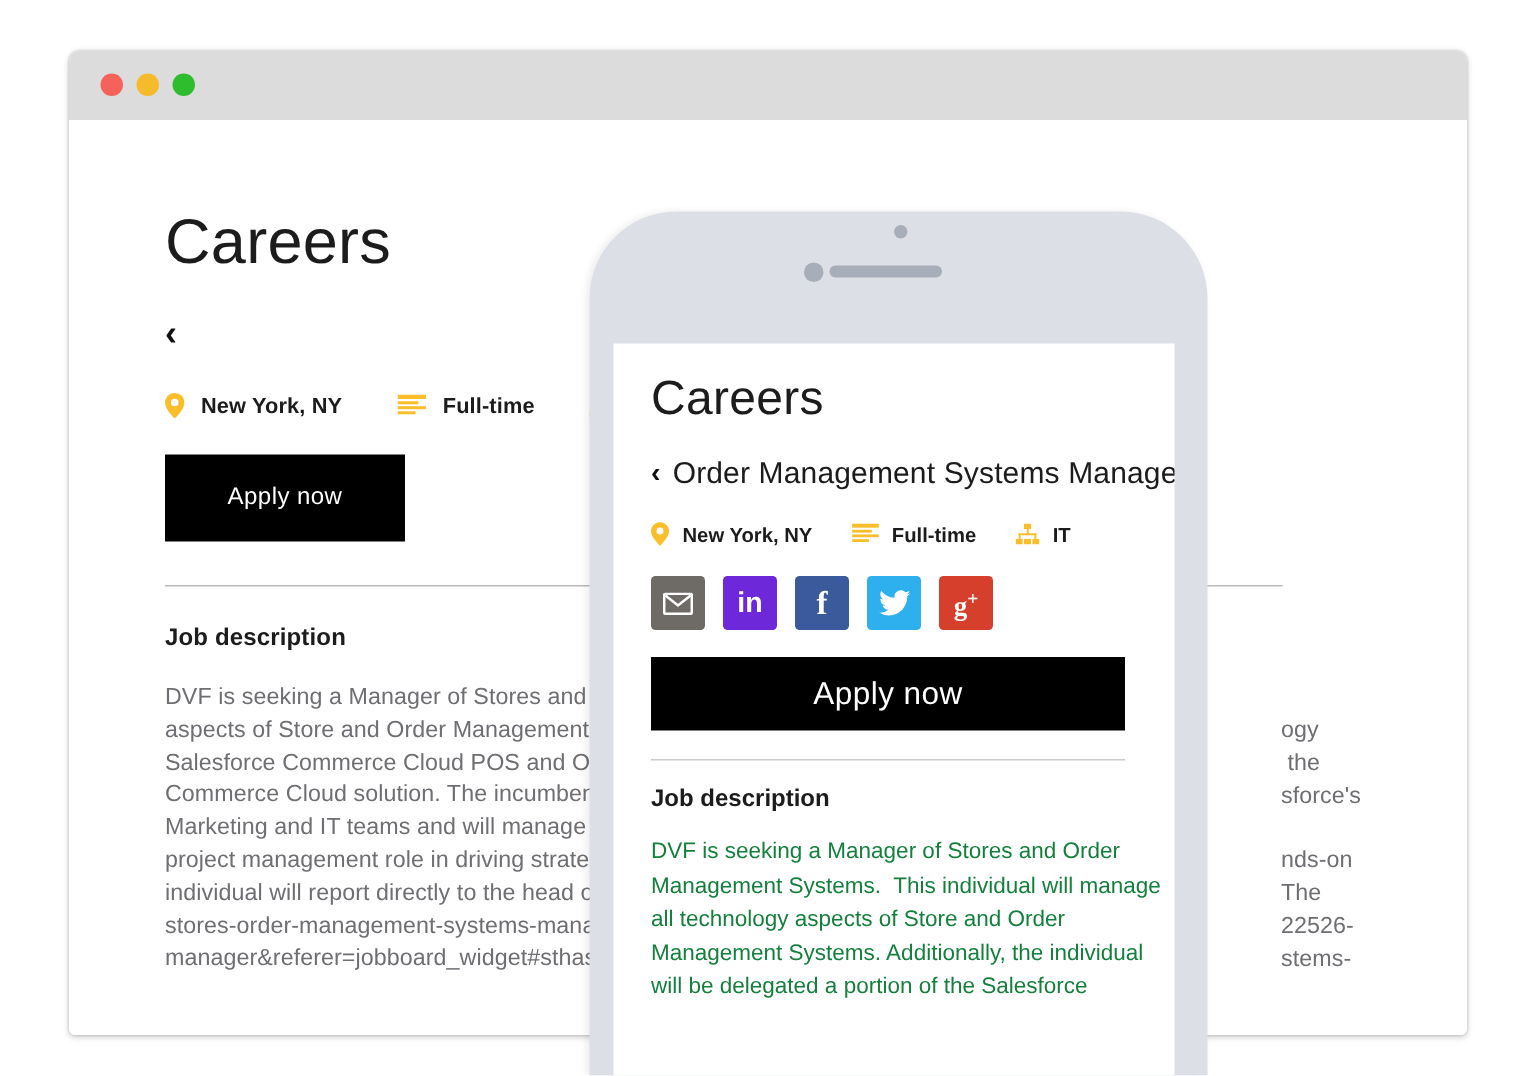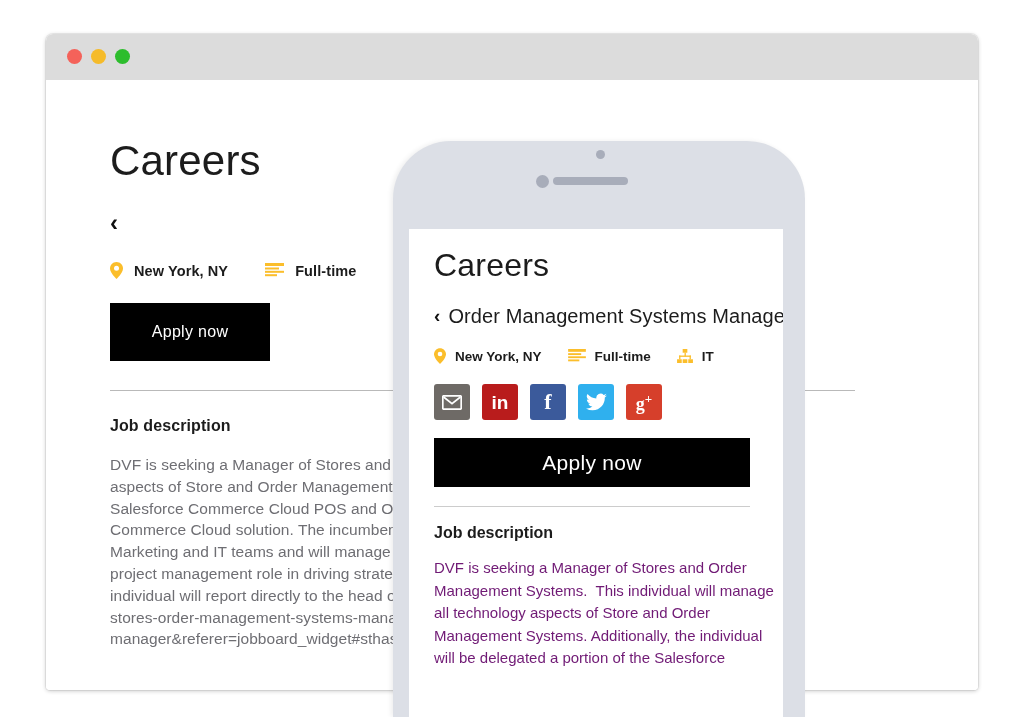--- a/index.html
+++ b/index.html
@@ -284,21 +284,21 @@
   .p-section-title {
     margin-top: 17px;
     font-size: 16px;
     font-weight: 700;
     color: #1c1c1c;
   }
   .p-body {
     margin-top: 15px;
     font-size: 15px;
     line-height: 22.5px;
-    color: #701a75;
+    color: #15803d;
     font-weight: 300;
     width: 330px;
     white-space: pre;
   }
 
   
   .icon-svg { display: block; }
 </style>
 </head>
 <body>
@@ -367,20 +367,28 @@
 aspects of Store and Order Management S
 Salesforce Commerce Cloud POS and Ord
 Commerce Cloud solution. The incumbent v
 Marketing and IT teams and will manage th
 project management role in driving strategi
 individual will report directly to the head of
 stores-order-management-systems-manager/
 manager&amp;referer=jobboard_widget#sthash</div>
     </div>
 
+    <div class="d-body" style="position:absolute; left:808px; top:396px; width:120px; margin:0;">ogy
+ the
+sforce's
+
+nds-on
+The
+22526-
+stems-</div>
   </div>
 </div>
 
 <div id="phone-mockup">
   <span class="phone-camera"></span>
   <span class="phone-sensor"></span>
   <span class="phone-speaker"></span>
 
   <div id="phone-screen">
     <div id="phone-content">
@@ -428,21 +436,21 @@
 
       <div class="share-row">
         <button class="share-btn" style="background:#6e6a66">
           <span>
             <svg class="icon-svg" width="20" height="15" viewBox="0 0 20 15">
               <rect x="0.8" y="0.8" width="18.4" height="13.4" rx="1" fill="none" stroke="#ffffff" stroke-width="1.7"></rect>
               <path d="M1.6 2L10 8.6L18.4 2" fill="none" stroke="#ffffff" stroke-width="1.7"></path>
             </svg>
           </span>
         </button>
-        <button class="share-btn" style="background:#b91c1c">
+        <button class="share-btn" style="background:#6d28d9">
           <span style="font-size:19px;font-weight:700;line-height:1;color:#fff;font-family:'Liberation Sans',sans-serif;">in</span>
         </button>
         <button class="share-btn" style="background:#3b5a9b">
           <span style="font-size:22px;font-weight:700;line-height:1;color:#fff;font-family:'Liberation Serif',serif;">f</span>
         </button>
         <button class="share-btn" style="background:#2fb0ee">
           <span>
             <svg class="icon-svg" width="21" height="18" viewBox="0 0 24 20">
               <path d="M24 2.6a9.6 9.6 0 0 1-2.8.8A4.9 4.9 0 0 0 23.3.7a9.7 9.7 0 0 1-3.1 1.2A4.9 4.9 0 0 0 11.8 6a13.9 13.9 0 0 1-10.1-5.1A4.9 4.9 0 0 0 3.2 7.4 4.8 4.8 0 0 1 1 6.8v.1a4.9 4.9 0 0 0 3.9 4.8 5 5 0 0 1-2.2.1 4.9 4.9 0 0 0 4.6 3.4A9.9 9.9 0 0 1 0 17.3a13.9 13.9 0 0 0 7.5 2.2c9.1 0 14-7.5 14-14v-.7A10 10 0 0 0 24 2.6z" fill="#ffffff"></path>
             </svg>

